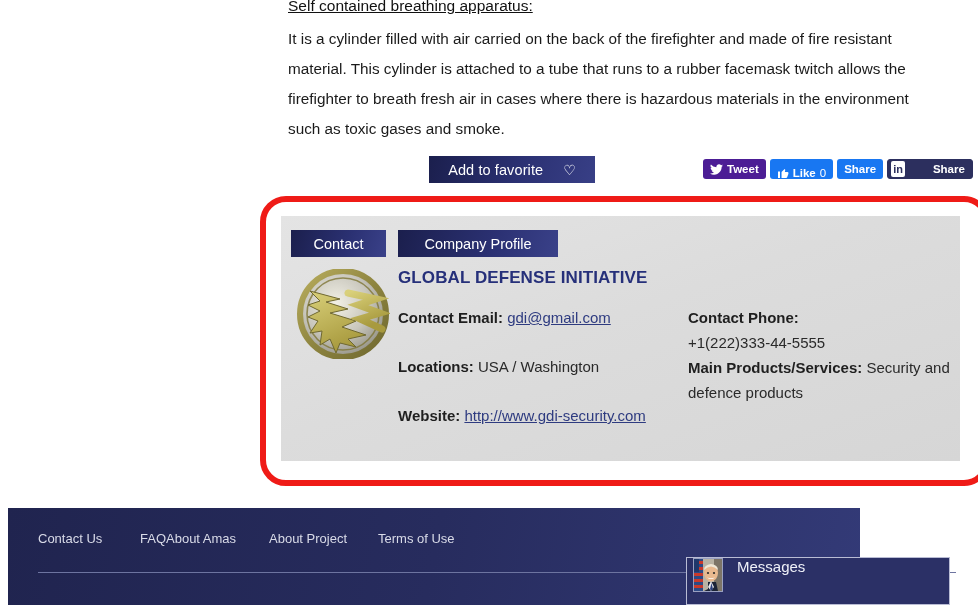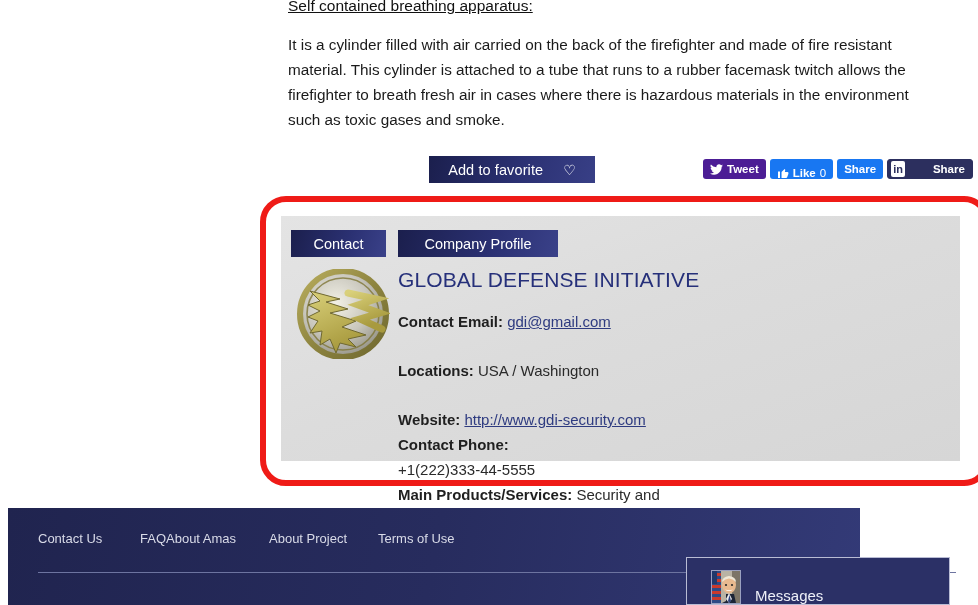--- a/index.html
+++ b/index.html
@@ -31,23 +31,23 @@
     font-size: 15.5px;
     color: #111111;
     text-decoration: underline;
     font-weight: 400;
     line-height: 20px;
     margin-top: -4px;
     white-space: nowrap;
   }
 
   .product-desc {
-    margin-top: 16px;
+    margin-top: 8px;
     font-size: 15.3px;
-    line-height: 25px;
+    line-height: 30px;
     color: #1a1a1a;
     width: 655px;
   }
 
   
   .actions-row {
     position: absolute;
     left: 288px;
     top: 156px;
     width: 680px;
@@ -165,30 +165,29 @@
   }
 
   .company-body {
     position: absolute;
     left: 117px;
     top: 52px;
     width: 556px;
   }
 
   .company-name {
-    font-size: 21px;
-    font-weight: normal;
+    font-size: 17px;
+    font-weight: bold;
     color: #26307a;
     letter-spacing: .1px;
     margin-bottom: 17px;
   }
 
   .info-grid {
     display: flex;
-    flex-direction: column;
   }
   .info-col-left  { width: 290px; }
   .info-col-right { width: 266px; }
 
   .info-line {
     font-size: 15px;
     line-height: 25px;
     color: #2a2a2a;
   }
   .info-line .lbl { font-weight: bold; color: #1f1f1f; }
@@ -265,22 +264,22 @@
   
   .messages-widget {
     position: absolute;
     left: 686px;
     top: 557px;
     width: 264px;
     height: 48px;
     background: #2b3066;
     border: 1px solid #b9bcd4;
     display: flex;
-    align-items: flex-end;
-    padding-left: 24px;
+    align-items: flex-start;
+    padding-left: 6px;
     gap: 14px;
     cursor: pointer;
   }
   .avatar {
     width: 30px;
     height: 34px;
     flex: 0 0 auto;
     border: 1px solid #9aa0c0;
     overflow: hidden;
     position: relative;

